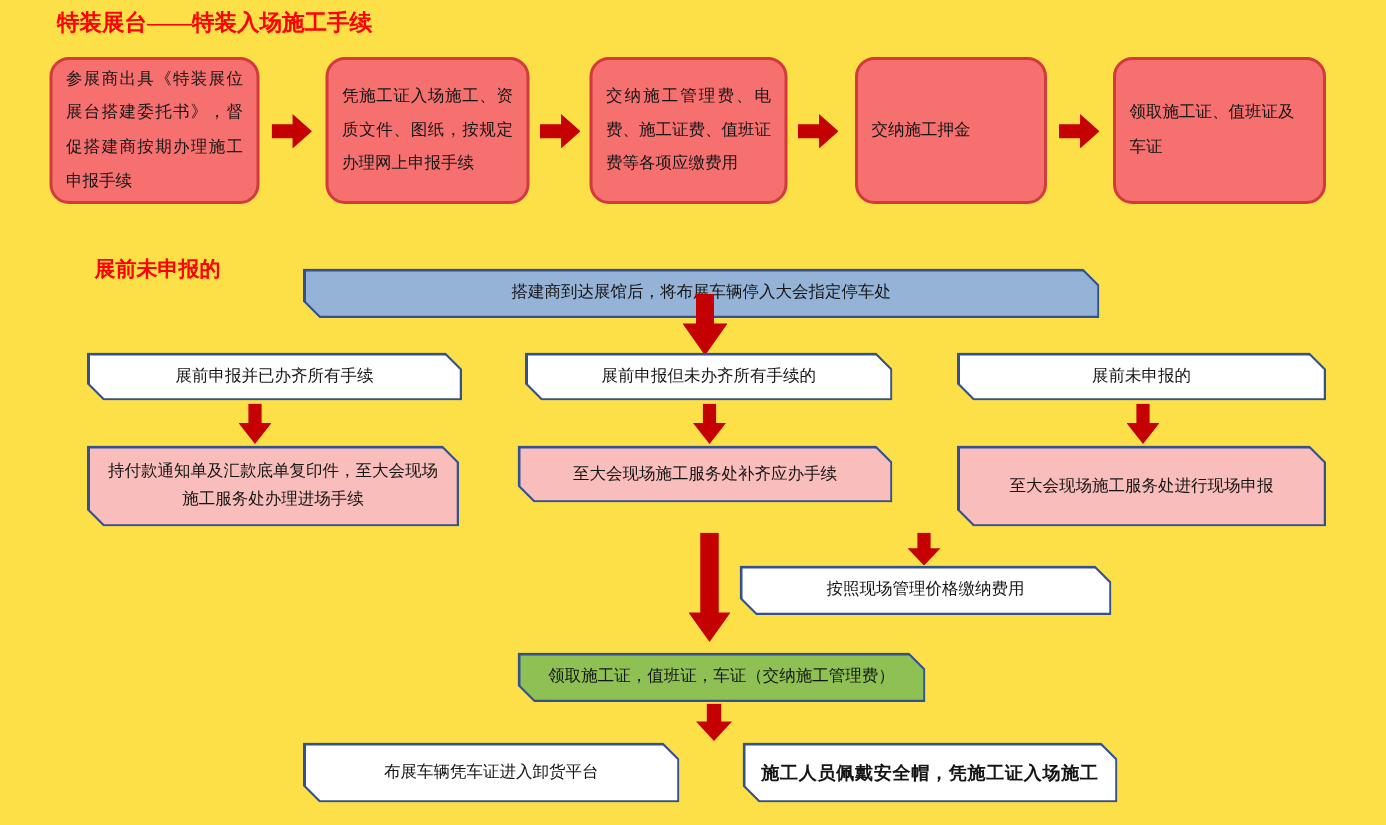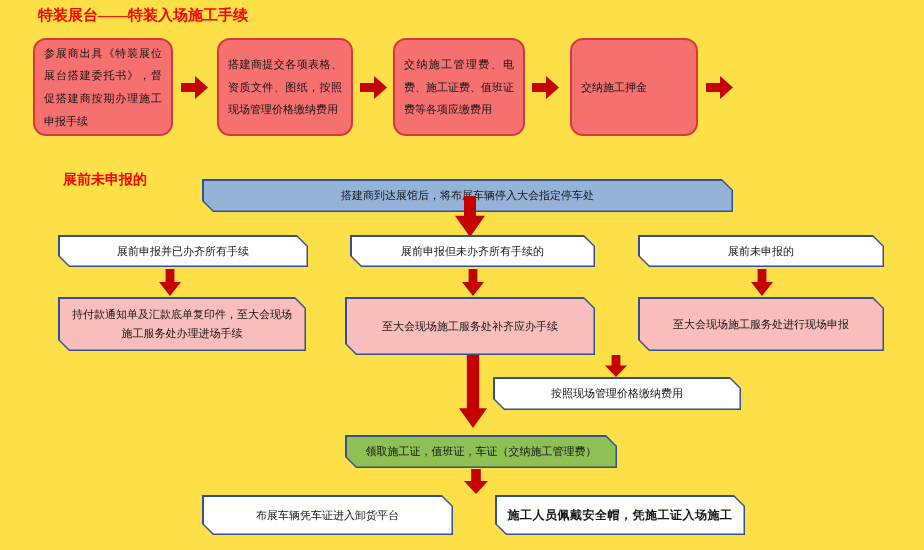--- a/index.html
+++ b/index.html
@@ -68,34 +68,37 @@
 <div id="stage">
 
   <div class="abs h-red" style="left:38px;top:6px;font-size:15px;">特装展台——特装入场施工手续</div>
 
   <div class="rbox" style="left:33px;width:140px;">
     <span class="jt">参展商出具《特装展位展台搭建委托书》，督促搭建商按期办理施工申报手续</span>
   </div>
   <div class="ar ar-right" style="left:181px;top:76px;width:27px;height:23px;"></div>
 
   <div class="rbox" style="left:217px;width:136px;">
-    <span class="jt">搭建商提交各项表格、资质文件、图纸，按照现场管理价格缴纳费用</span>
+    <span class="jt">凭施工证入场施工、资质文件、图纸，按规定办理网上申报手续</span>
   </div>
   <div class="ar ar-right" style="left:360px;top:76px;width:27px;height:23px;"></div>
 
   <div class="rbox" style="left:393px;width:132px;">
     <span class="jt">交纳施工管理费、电费、施工证费、值班证费等各项应缴费用</span>
   </div>
   <div class="ar ar-right" style="left:532px;top:76px;width:27px;height:23px;"></div>
 
   <div class="rbox" style="left:570px;width:128px;">
     <span>交纳施工押金</span>
   </div>
   <div class="ar ar-right" style="left:706px;top:76px;width:27px;height:23px;"></div>
 
+  <div class="rbox" style="left:742px;width:142px;">
+    <span>领取施工证、值班证及车证</span>
+  </div>
 
   <div class="abs h-red" style="left:63px;top:171px;font-size:14px;">展前未申报的</div>
 
   <div class="snip blue" style="left:202px;top:159px;width:531px;height:33px;margin-top:20px;">
     <div class="bg"></div>
     <div class="fg"></div>
     <div class="txt">搭建商到达展馆后，将布展车辆停入大会指定停车处</div>
   </div>
 
   <div class="ar ar-down" style="left:455px;top:196px;width:30px;height:41px;"></div>
@@ -118,21 +121,21 @@
 
   <div class="ar ar-down" style="left:159px;top:269px;width:22px;height:27px;"></div>
   <div class="ar ar-down" style="left:462px;top:269px;width:22px;height:27px;"></div>
   <div class="ar ar-down" style="left:751px;top:269px;width:22px;height:27px;"></div>
 
   <div class="snip pink" style="left:58px;top:297px;width:248px;height:54px;">
     <div class="bg"></div>
     <div class="fg"></div>
     <div class="txt">持付款通知单及汇款底单复印件，至大会现场施工服务处办理进场手续</div>
   </div>
-  <div class="snip pink" style="left:345px;top:297px;width:250px;height:58px;">
+  <div class="snip pink" style="left:345px;top:297px;width:250px;height:38px;">
     <div class="bg"></div>
     <div class="fg"></div>
     <div class="txt">至大会现场施工服务处补齐应办手续</div>
   </div>
   <div class="snip pink" style="left:638px;top:297px;width:246px;height:54px;">
     <div class="bg"></div>
     <div class="fg"></div>
     <div class="txt">至大会现场施工服务处进行现场申报</div>
   </div>
 

